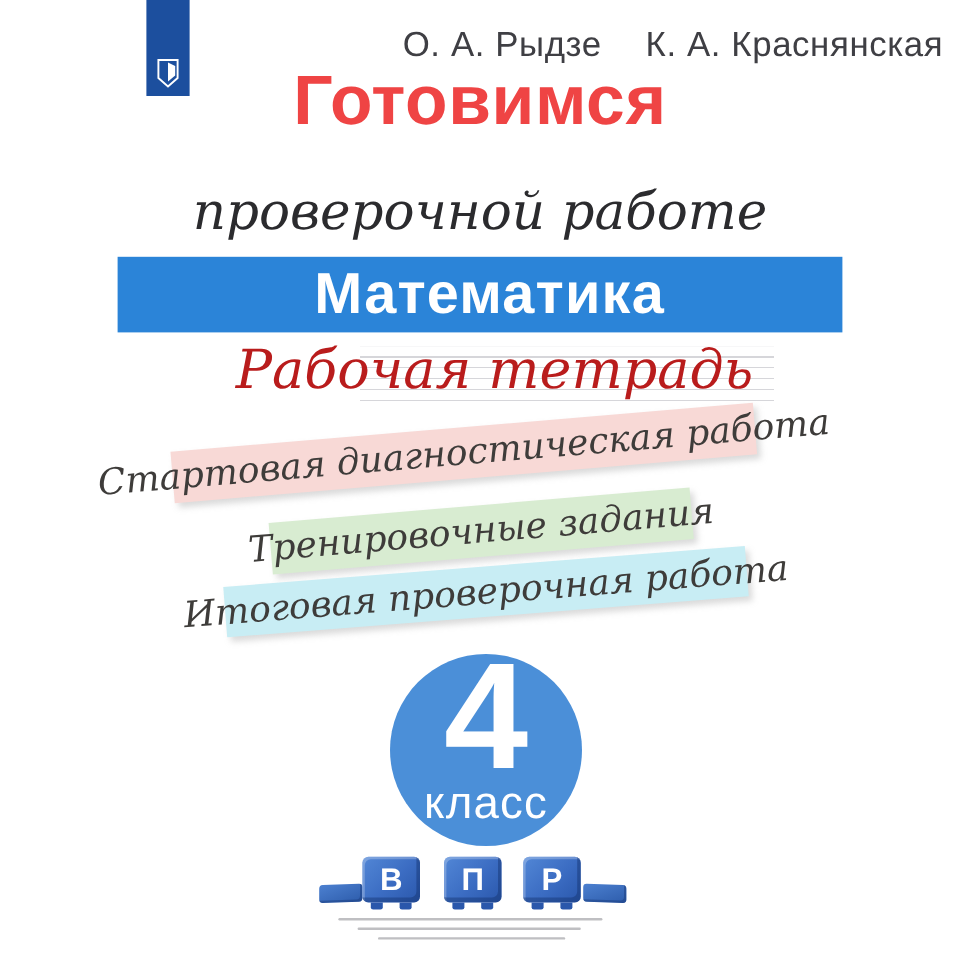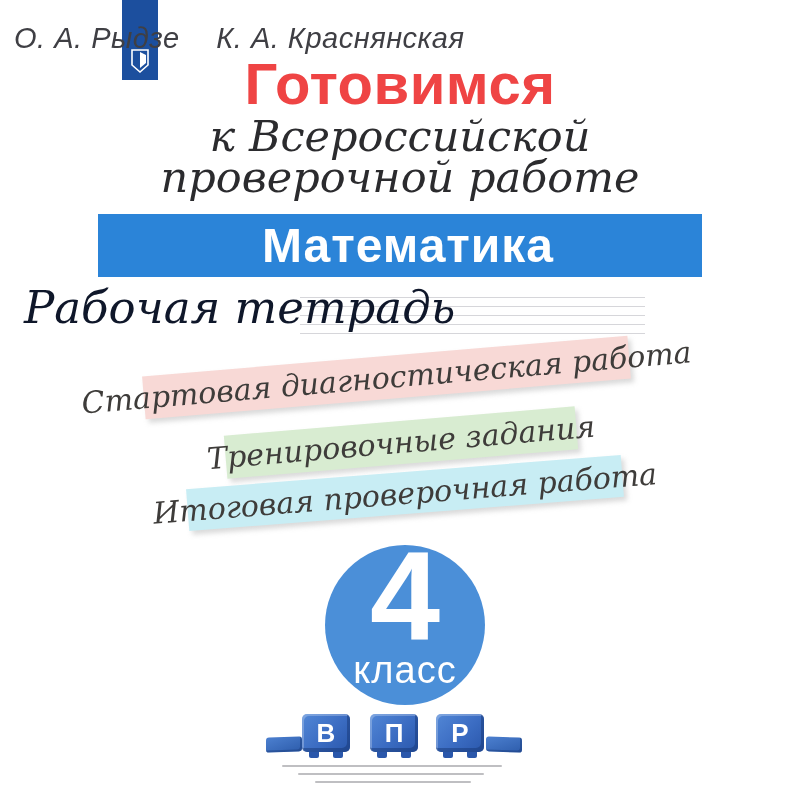--- a/index.html
+++ b/index.html
@@ -6,43 +6,43 @@
   html,body { width:800px; height:800px; background:#ffffff; }
   body { font-family:"Liberation Sans", sans-serif; overflow:hidden; }
   .cover { position:relative; width:800px; height:800px; background:#ffffff; }
 
   
   .pub-bar { position:absolute; left:122px; top:0; width:36px; height:80px; background:#1c4f9e;
              display:flex; align-items:flex-end; justify-content:center; padding-bottom:6px; }
   .pub-bar svg { display:block; }
 
   
-  .authors { position:absolute; top:22px; left:0; right:0; text-align:left;
-             font-size:29px; color:#3f3f44; letter-spacing:0.5px;font-style:italic; }
+  .authors { position:absolute; top:22px; left:0; right:0; text-align:right;
+             font-size:29px; color:#3f3f44; letter-spacing:0.5px; }
   .authors span { margin:0 14px; }
 
   
   .title { position:absolute; top:50px; left:0; right:0; text-align:center;
            font-size:58px; font-weight:bold; color:#ef4444; letter-spacing:0.5px; }
 
   
   .script { font-family:"DejaVu Serif", serif; font-style:italic; color:#2b2b2e; }
   .sub1 { position:absolute; top:111px; left:0; right:0; text-align:center; font-size:43px; }
   .sub2 { position:absolute; top:152px; left:0; right:0; text-align:center; font-size:43px; }
 
   
   .banner { position:absolute; left:98px; top:214px; width:604px; height:63px;
             background:#2b84d8; display:flex; align-items:center; justify-content:center; }
   .banner .subject { color:#ffffff; font-size:48px; font-weight:bold; letter-spacing:1px;margin-left:16px; }
 
   
   .ruled { position:absolute; left:300px; top:289px; width:345px; height:47px;
            background:repeating-linear-gradient(to bottom, transparent 0 8px, #d6d6da 8px 9px); }
-  .workbook { position:absolute; top:281px; left:0; right:0; text-align:left;
-              font-size:45px; color:#0f172a;margin-left:24px; }
+  .workbook { position:absolute; top:281px; left:0; right:0; text-align:center;
+              font-size:45px; color:#b91c1c;margin-left:24px; }
 
   
   .strip { position:absolute; display:flex; align-items:center; justify-content:center;
            box-shadow:3px 4px 5px rgba(150,150,150,0.35); }
   .strip .strip-label { font-family:"DejaVu Serif", serif; font-style:italic;
                         font-size:30px; color:#3e3c3a; white-space:nowrap; }
   .strip-pink  { left:143px; top:356px; width:487px; height:43px; background:#f8d9d6; transform:rotate(-4.8deg); }
   .strip-green { left:225px; top:421px; width:352px; height:43px; background:#d8ecd1; transform:rotate(-4.8deg); }
   .strip-cyan  { left:187px; top:472px; width:436px; height:42px; background:#c8edf4; transform:rotate(-4.5deg); }
 
@@ -88,21 +88,20 @@
     </span>
   </div>
 
   <div class="authors">
     <span>О. А. Рыдзе</span>
     <span>К. А. Краснянская</span>
   </div>
 
   <div class="title">Готовимся</div>
 
-  <div class="sub1 script">к Всероссийской</div>
   <div class="sub2 script">проверочной работе</div>
 
   <div class="banner">
     <span class="subject">Математика</span>
   </div>
 
   <div class="ruled"></div>
   <div class="workbook script">Рабочая тетрадь</div>
 
   <div class="strip strip-pink">

